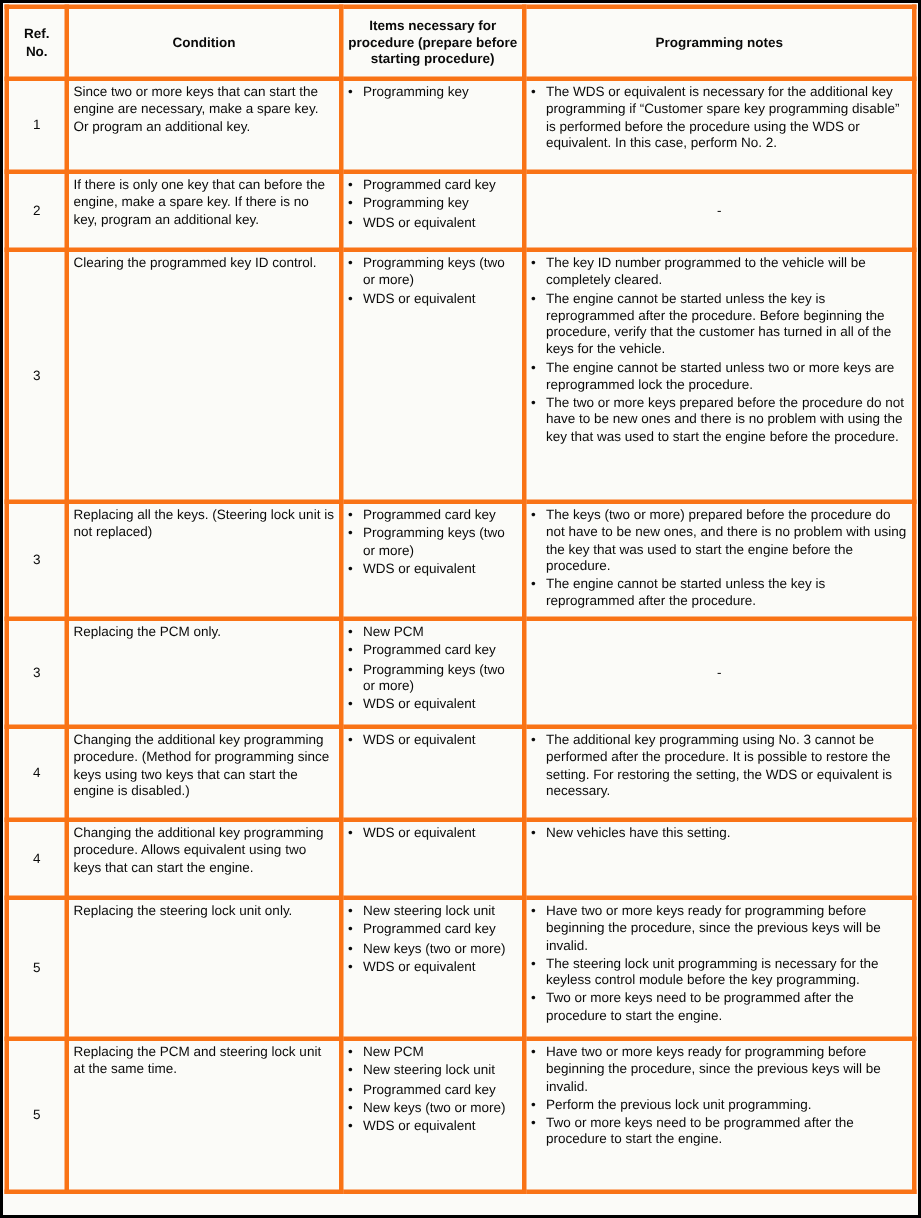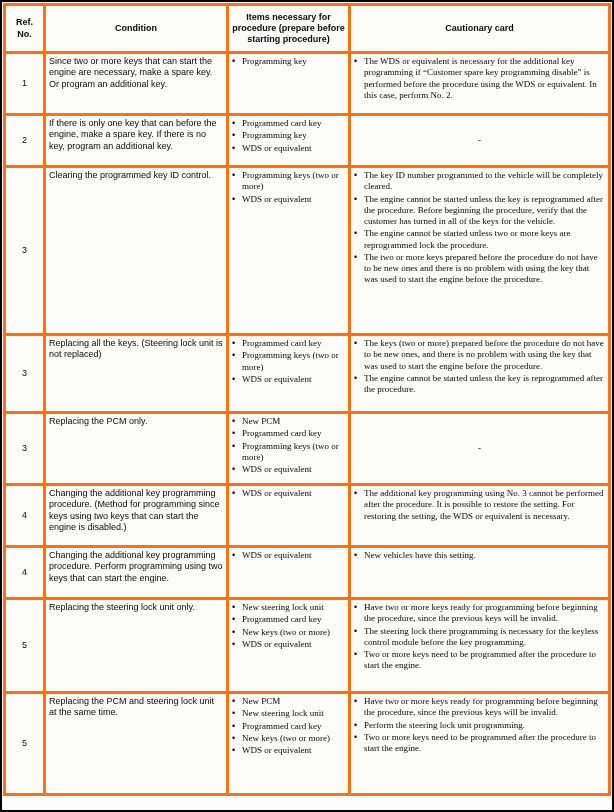--- a/index.html
+++ b/index.html
@@ -44,39 +44,39 @@
   td.ref {
     text-align: center;
     vertical-align: middle;
   }
   td.notes.empty {
     text-align: center;
     vertical-align: middle;
   }
   .li { display: flex; margin: 0 0 1px 0; }
   .li .b { flex: 0 0 10px; }
-  .li .t { flex: 1 1 auto; font-family: Liberation Serif, serif; }
+  .li .t { flex: 1 1 auto; }
 </style>
 </head>
 <body>
 
 <div class="page">
   <table>
     <colgroup>
       <col class="c-ref">
         <col class="c-cond">
         <col class="c-items">
         <col class="c-notes">
     </colgroup>
     <thead>
       <tr>
         <th>Ref. No.</th>
         <th>Condition</th>
         <th>Items necessary for procedure (prepare before starting procedure)</th>
-        <th>Cautionary card</th>
+        <th>Programming notes</th>
       </tr>
     </thead>
     <tbody>
         <tr class="row" style="height: 62px;">
           <td class="ref">1</td>
           <td class="cond">Since two or more keys that can start the engine are necessary, make a spare key. Or program an additional key.</td>
           <td class="items">
             <div class="li">
               <span class="b">•</span>
               <span class="t">Programming key</span>
@@ -202,21 +202,21 @@
           </td>
           <td class="notes">
             <div class="li">
               <span class="b">•</span>
               <span class="t">The additional key programming using No. 3 cannot be performed after the procedure. It is possible to restore the setting. For restoring the setting, the WDS or equivalent is necessary.</span>
             </div>
           </td>
         </tr>
         <tr class="row" style="height: 52px;">
           <td class="ref">4</td>
-          <td class="cond">Changing the additional key programming procedure. Perform programming using two keys that can start the engine.</td>
+          <td class="cond">Changing the additional key programming procedure. Allows equivalent using two keys that can start the engine.</td>
           <td class="items">
             <div class="li">
               <span class="b">•</span>
               <span class="t">WDS or equivalent</span>
             </div>
           </td>
           <td class="notes">
             <div class="li">
               <span class="b">•</span>
               <span class="t">New vehicles have this setting.</span>
@@ -244,21 +244,21 @@
               <span class="t">WDS or equivalent</span>
             </div>
           </td>
           <td class="notes">
             <div class="li">
               <span class="b">•</span>
               <span class="t">Have two or more keys ready for programming before beginning the procedure, since the previous keys will be invalid.</span>
             </div>
             <div class="li">
               <span class="b">•</span>
-              <span class="t">The steering lock there programming is necessary for the keyless control module before the key programming.</span>
+              <span class="t">The steering lock unit programming is necessary for the keyless control module before the key programming.</span>
             </div>
             <div class="li">
               <span class="b">•</span>
               <span class="t">Two or more keys need to be programmed after the procedure to start the engine.</span>
             </div>
           </td>
         </tr>
         <tr class="row" style="height: 102px;">
           <td class="ref">5</td>
           <td class="cond">Replacing the PCM and steering lock unit at the same time.</td>
@@ -284,21 +284,21 @@
               <span class="t">WDS or equivalent</span>
             </div>
           </td>
           <td class="notes">
             <div class="li">
               <span class="b">•</span>
               <span class="t">Have two or more keys ready for programming before beginning the procedure, since the previous keys will be invalid.</span>
             </div>
             <div class="li">
               <span class="b">•</span>
-              <span class="t">Perform the steering lock unit programming.</span>
+              <span class="t">Perform the previous lock unit programming.</span>
             </div>
             <div class="li">
               <span class="b">•</span>
               <span class="t">Two or more keys need to be programmed after the procedure to start the engine.</span>
             </div>
           </td>
         </tr>
       </tbody>
   </table>
 </div>

